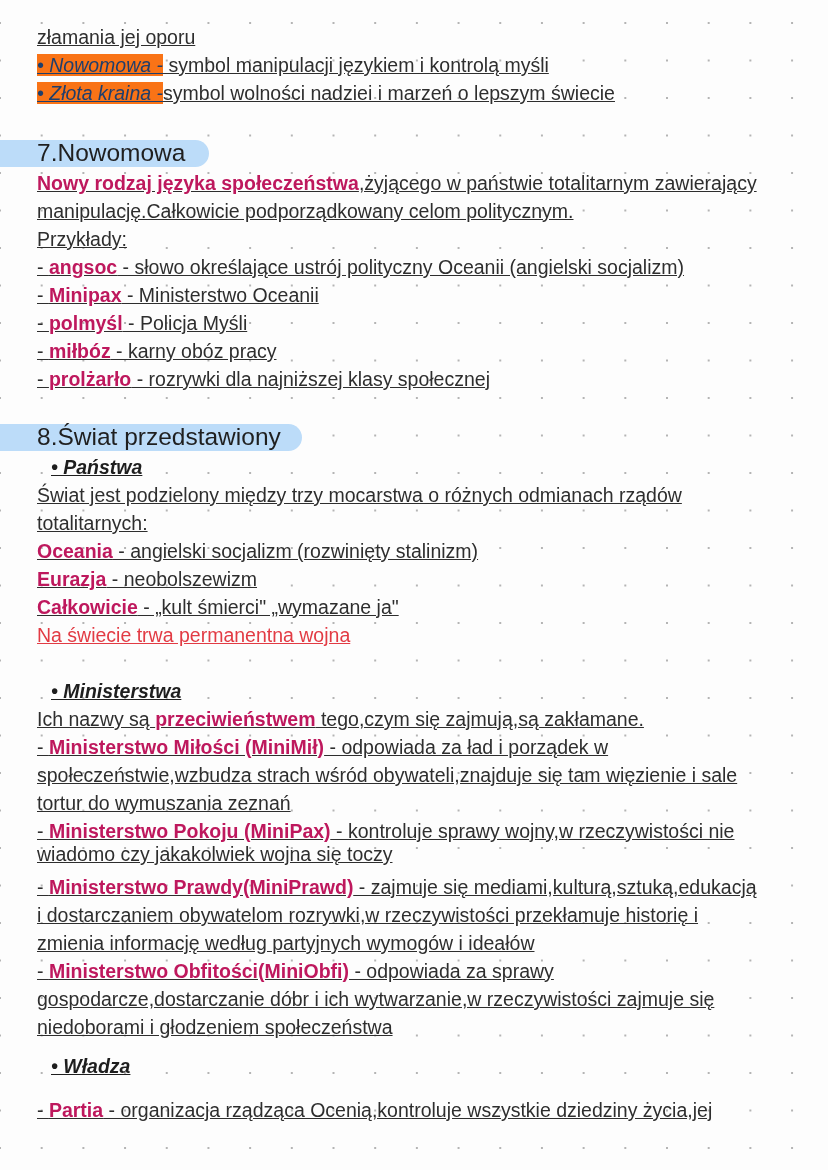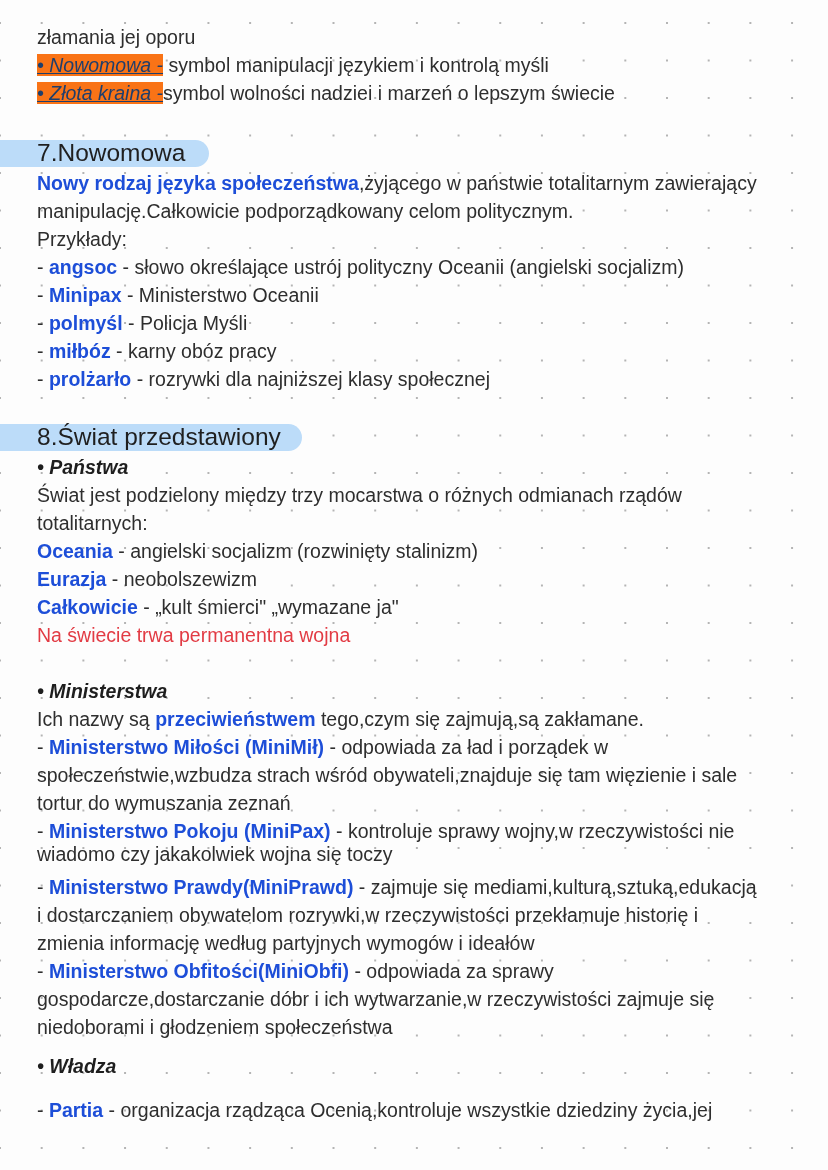--- a/index.html
+++ b/index.html
@@ -12,37 +12,37 @@
   .dots {
     position:absolute; left:0; top:0; width:828px; height:1150px;
     background-image: radial-gradient(circle, #b4b4b4 1.1px, transparent 1.5px);
     background-size: 41.7px 37.5px;
     background-position: -20.85px 4.25px;
     pointer-events:none;
   }
   .page { position:absolute; left:0; top:0; width:828px; }
   .line {
     position:absolute; left:37px; font-size:19.5px; line-height:28px;
-    white-space:nowrap; color:#2e2e2e;
+    white-space:nowrap; color:#2e2e2e;text-decoration:underline;
   }
-  .b { font-weight:bold; color:#1d4ed8; }
+  .b { font-weight:bold; color:#be185d; }
   .hl-link {
     background:#f97316; color:#1f3e6c; text-decoration:underline;
     text-decoration-color:#1f3e6c; font-style:italic;
   }
   .heading {
     position:absolute; left:0; height:27px; background:#bcdcf9;
     border-radius:0 14px 14px 0;
   }
   .heading-text {
     position:absolute; left:37px; font-size:24.5px; line-height:30px;
     color:#1f1f1f; white-space:nowrap;text-align:center;
   }
   .red { color:#e23b44; }
-  .sub { font-weight:bold; font-style:italic; color:#1e1e1e; }
+  .sub { font-weight:bold; font-style:italic; color:#1e1e1e;margin-left:14px; }
 </style>
 </head>
 <body>
 
 <div class="dots"></div>
 
 <div class="page">
 
   <div class="line" style="top:23px">złamania jej oporu</div>
   <div class="line" style="top:51px">

